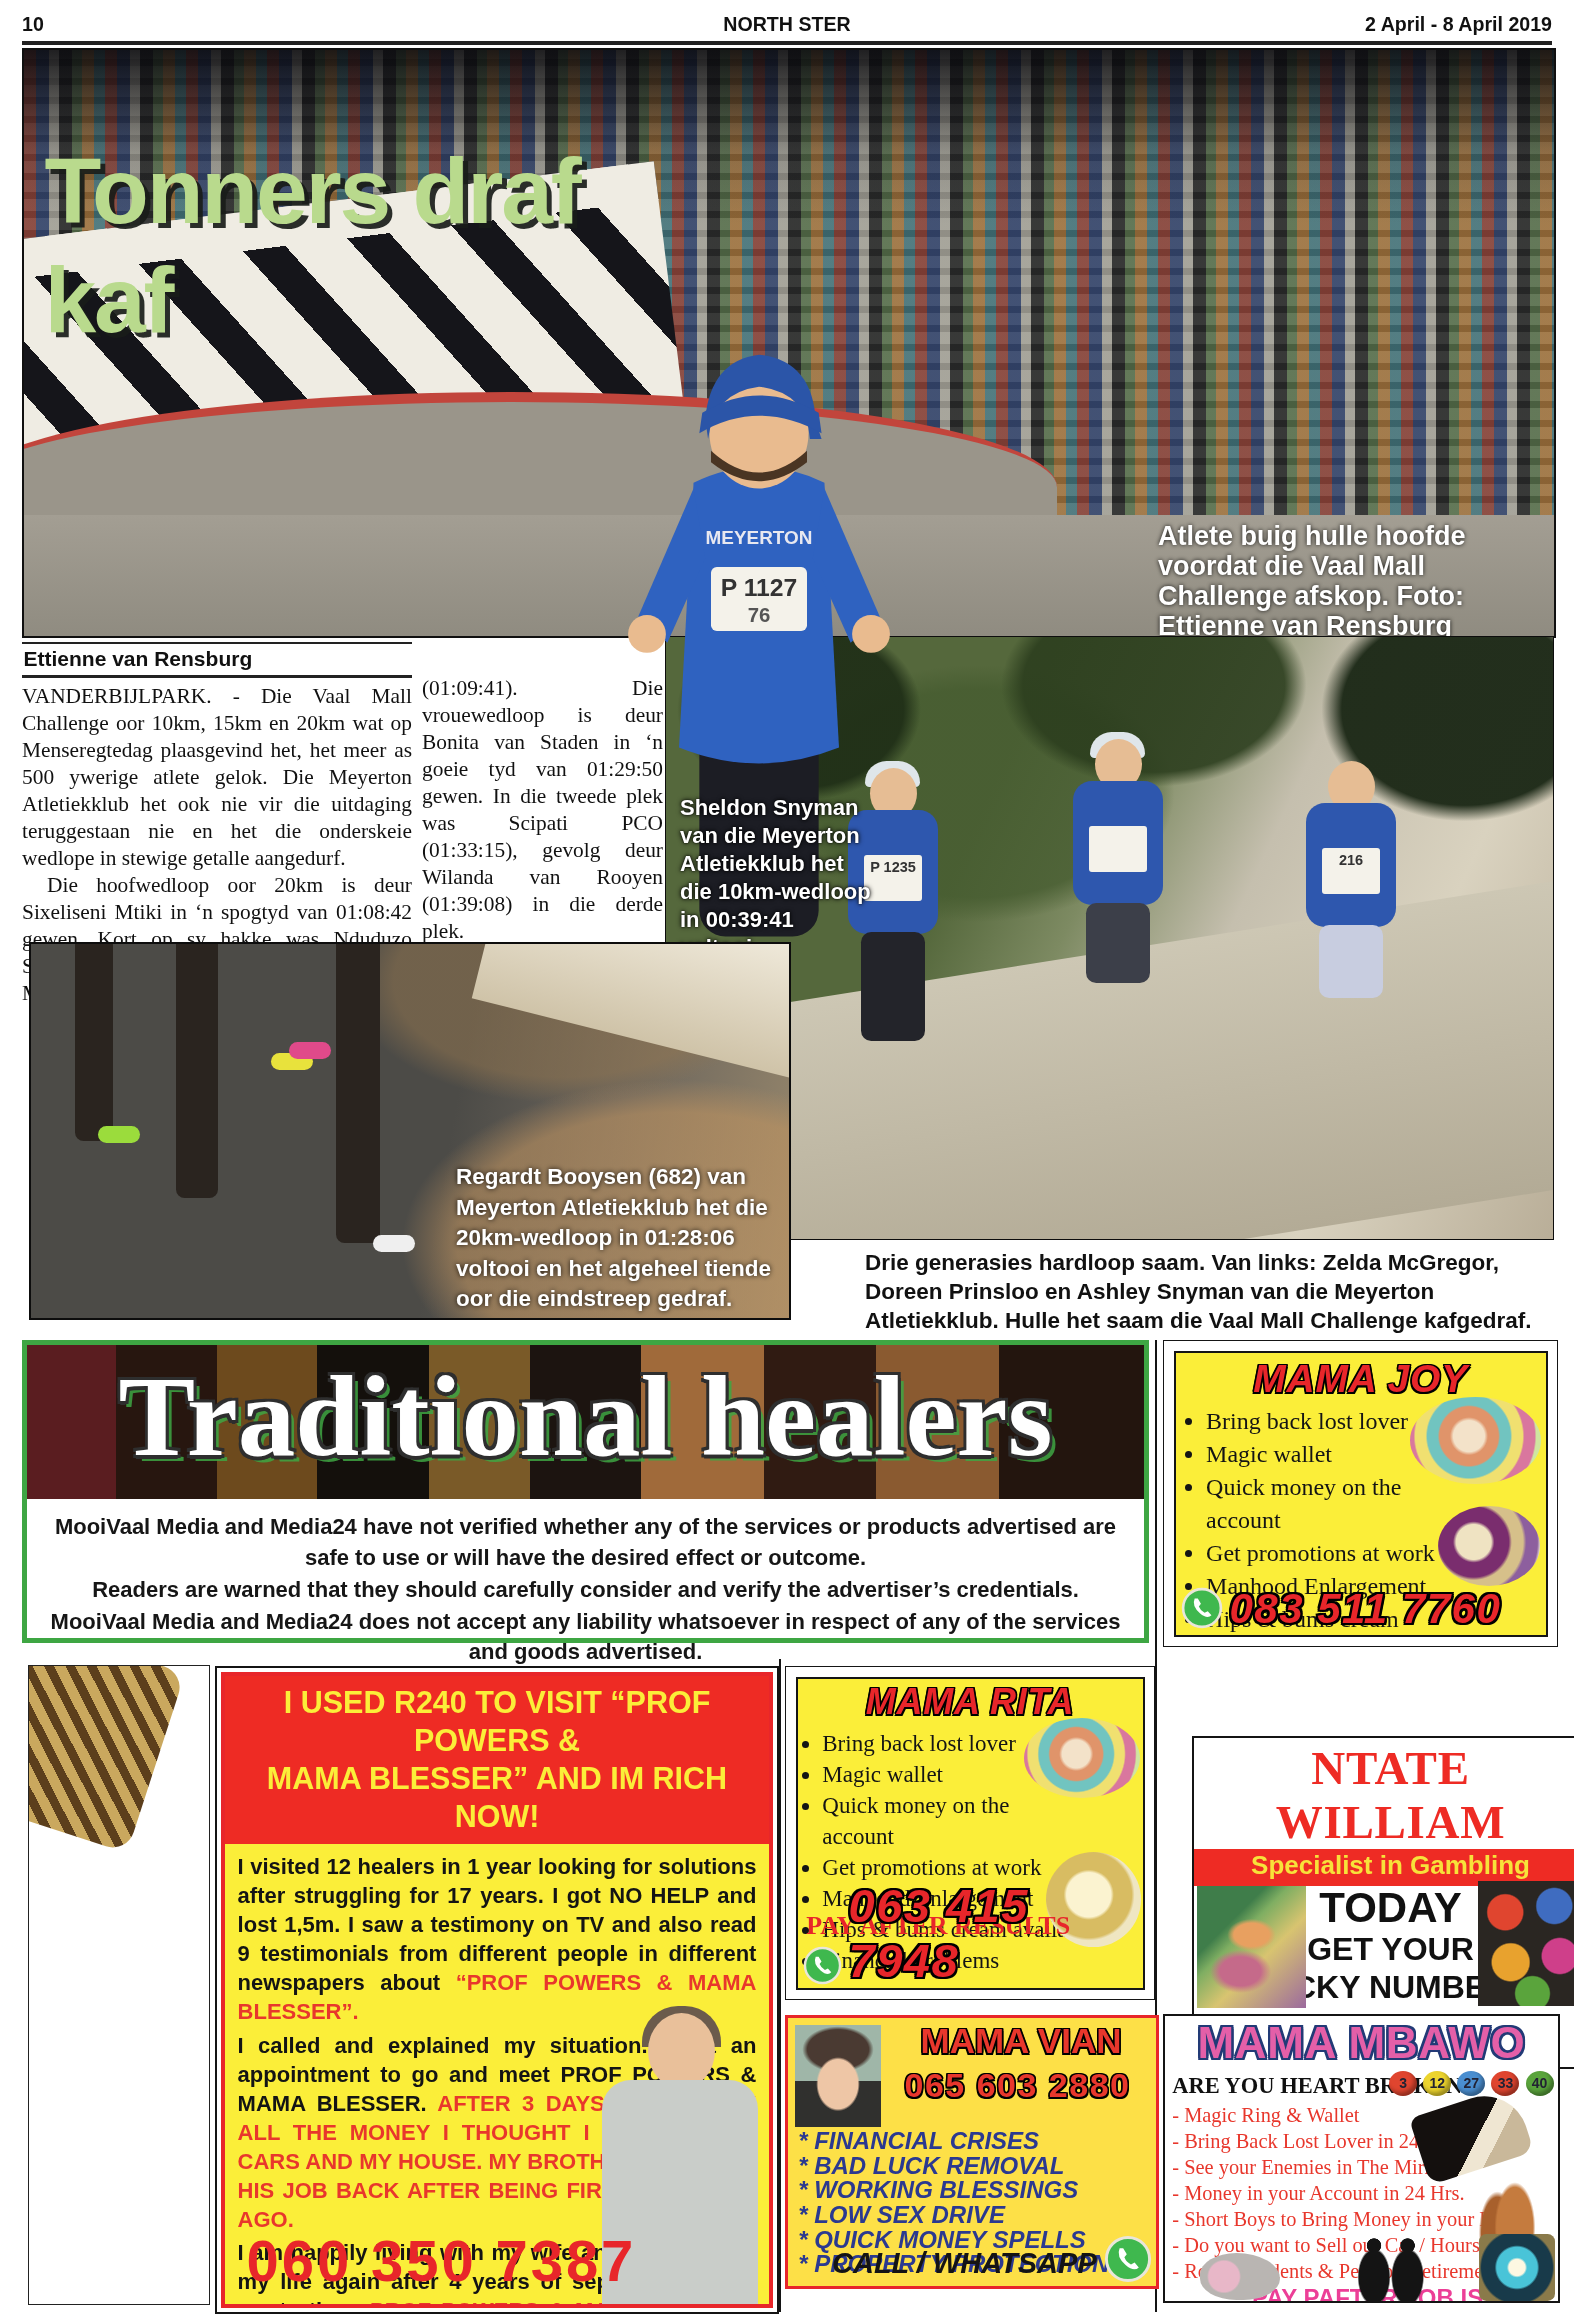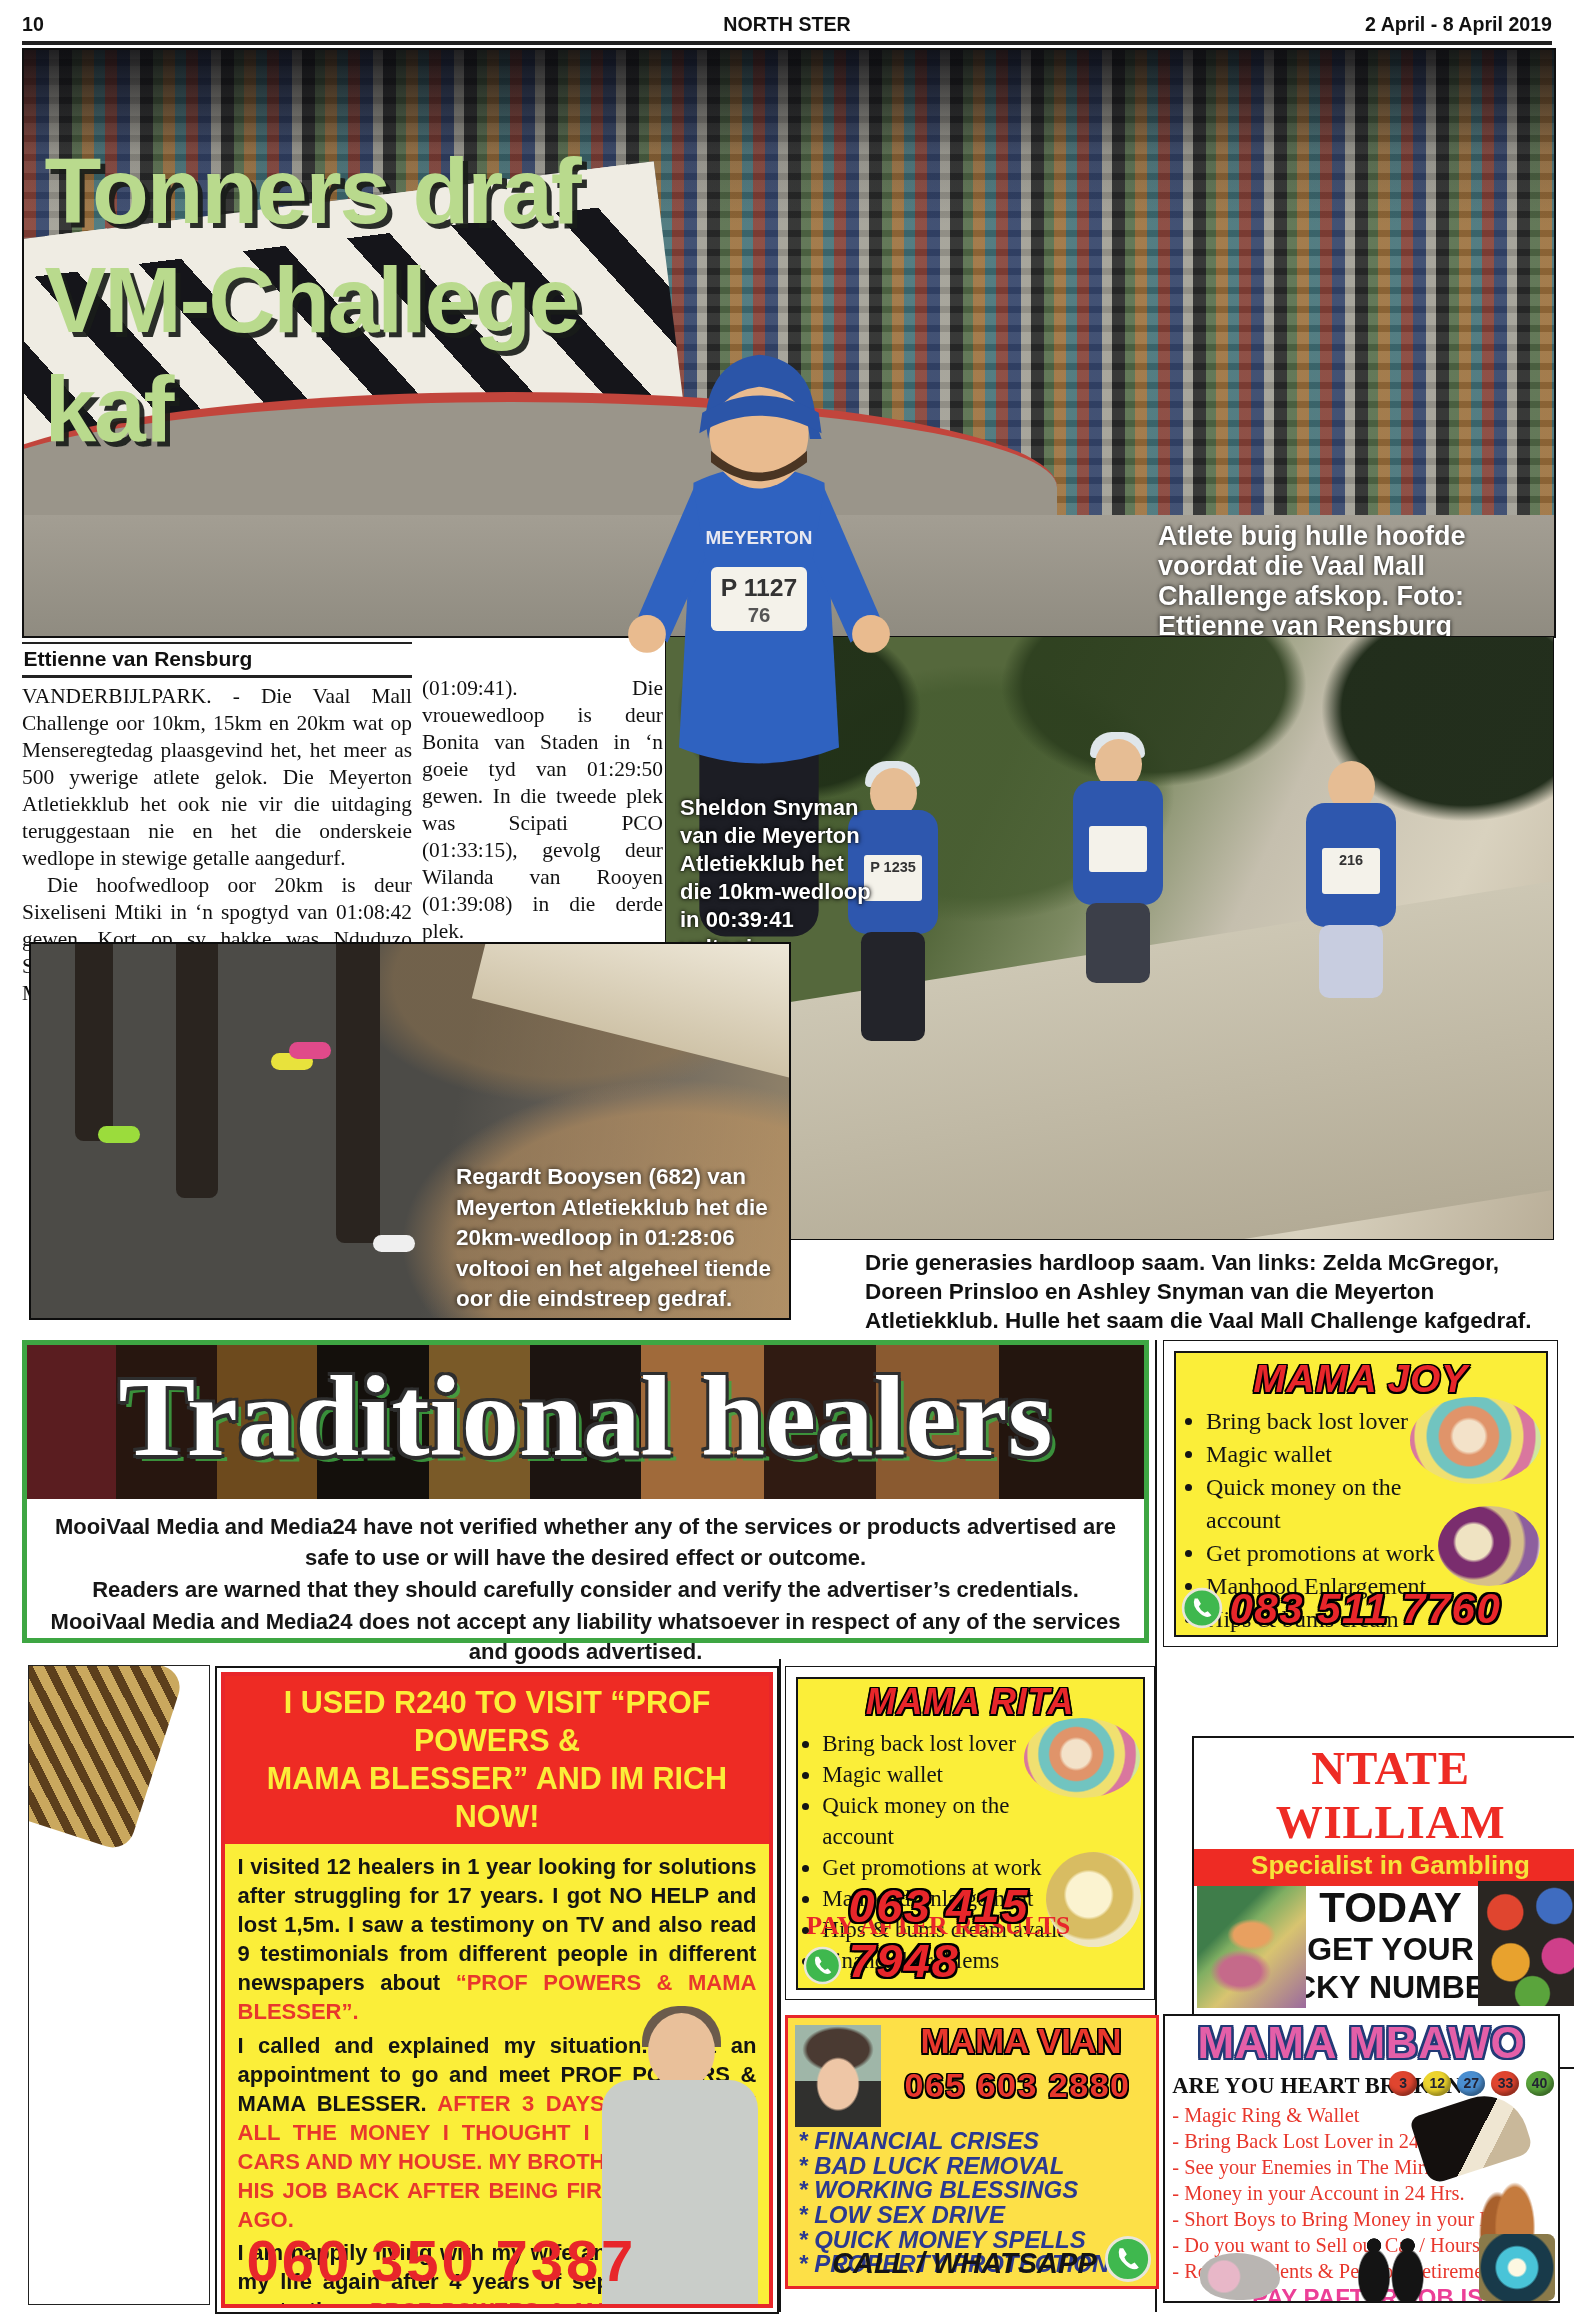--- a/index.html
+++ b/index.html
@@ -205,21 +205,20 @@
   <div class="abs hdr" style="left:0;right:0;text-align:center;">NORTH STER</div>
   <div class="abs hdr" style="right:22px;">2 April - 8 April 2019</div>
   <div class="abs" id="hrule"></div>
 
   <div class="abs" id="topphoto">
     <div class="abs wall"></div>
     <div class="abs curb"></div>
     <div class="abs road" style="top:465px;"></div>
     <div class="abs" id="headline">
       <div>Tonners draf</div>
-      <div>VM-Challege</div>
       <div>kaf</div>
     </div>
     <div class="abs" id="cap-start">Atlete buig hulle hoofde voordat die Vaal Mall Challenge afskop. Foto: Ettienne van Rensburg</div>
   </div>
 
   <div class="abs" id="ladies">
     <div class="abs path"></div>
     <div class="fig" style="left:182px;top:131px;">
       <div class="cap"></div>
         <div class="head"></div>

